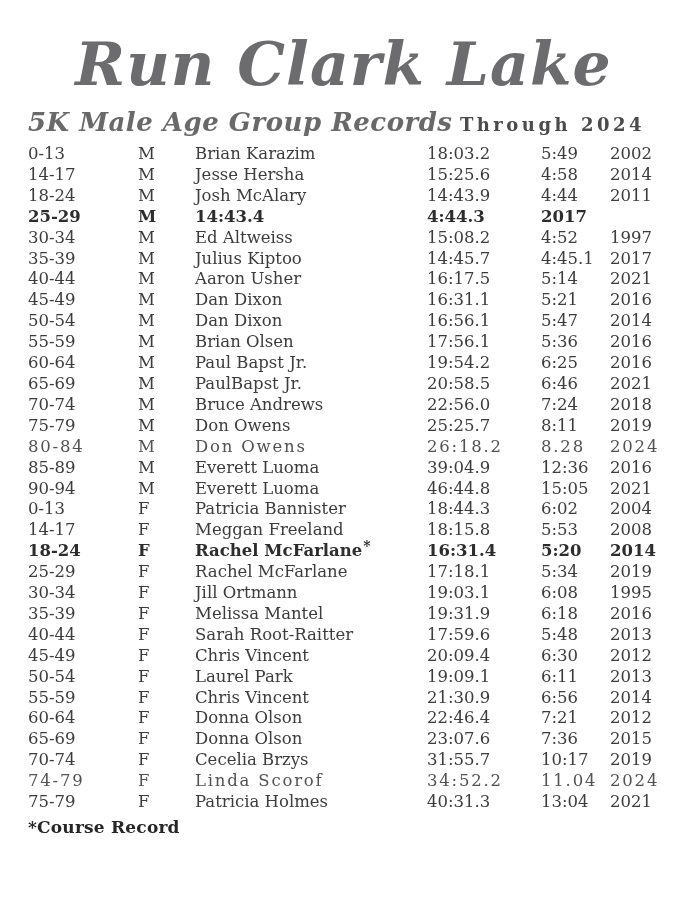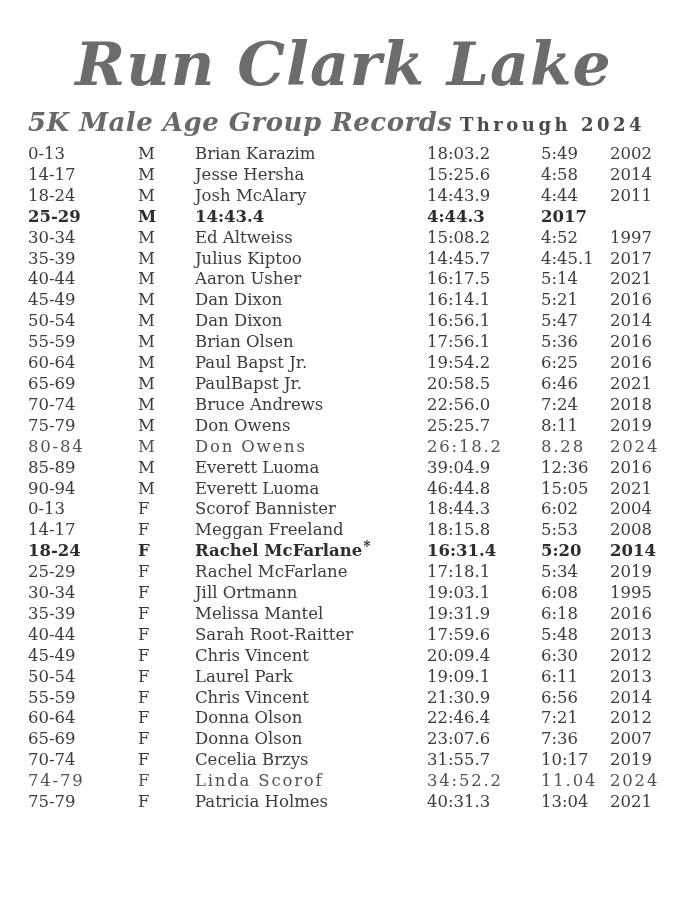--- a/index.html
+++ b/index.html
@@ -160,21 +160,21 @@
     <span class="c"><span class="nm">Aaron Usher</span><span class="star"></span></span>
     <span class="c">16:17.5</span>
     <span class="c">5:14</span>
     <span class="c">2021</span>
   </div>
 
   <div class="row">
     <span class="c">45-49</span>
     <span class="c">M</span>
     <span class="c"><span class="nm">Dan Dixon</span><span class="star"></span></span>
-    <span class="c">16:14.1</span>
+    <span class="c">16:31.1</span>
     <span class="c">5:21</span>
     <span class="c">2016</span>
   </div>
 
   <div class="row">
     <span class="c">50-54</span>
     <span class="c">M</span>
     <span class="c"><span class="nm">Dan Dixon</span><span class="star"></span></span>
     <span class="c">16:56.1</span>
     <span class="c">5:47</span>
@@ -253,21 +253,21 @@
     <span class="c">2021</span>
   </div>
 </div>
   </div>
 
   <div class="section">
     <div class="tbl">
   <div class="row">
     <span class="c">0-13</span>
     <span class="c">F</span>
-    <span class="c"><span class="nm">Scorof Bannister</span><span class="star"></span></span>
+    <span class="c"><span class="nm">Patricia Bannister</span><span class="star"></span></span>
     <span class="c">18:44.3</span>
     <span class="c">6:02</span>
     <span class="c">2004</span>
   </div>
 
   <div class="row">
     <span class="c">14-17</span>
     <span class="c">F</span>
     <span class="c"><span class="nm">Meggan Freeland</span><span class="star"></span></span>
     <span class="c">18:15.8</span>
@@ -355,21 +355,21 @@
     <span class="c">7:21</span>
     <span class="c">2012</span>
   </div>
 
   <div class="row">
     <span class="c">65-69</span>
     <span class="c">F</span>
     <span class="c"><span class="nm">Donna Olson</span><span class="star"></span></span>
     <span class="c">23:07.6</span>
     <span class="c">7:36</span>
-    <span class="c">2007</span>
+    <span class="c">2015</span>
   </div>
 
   <div class="row">
     <span class="c">70-74</span>
     <span class="c">F</span>
     <span class="c"><span class="nm">Cecelia Brzys</span><span class="star"></span></span>
     <span class="c">31:55.7</span>
     <span class="c">10:17</span>
     <span class="c">2019</span>
   </div>
@@ -387,14 +387,15 @@
     <span class="c">75-79</span>
     <span class="c">F</span>
     <span class="c"><span class="nm">Patricia Holmes</span><span class="star"></span></span>
     <span class="c">40:31.3</span>
     <span class="c">13:04</span>
     <span class="c">2021</span>
   </div>
 </div>
   </div>
 
+  <div class="footnote">*Course Record</div>
 
 </div>
 
 </body></html>

